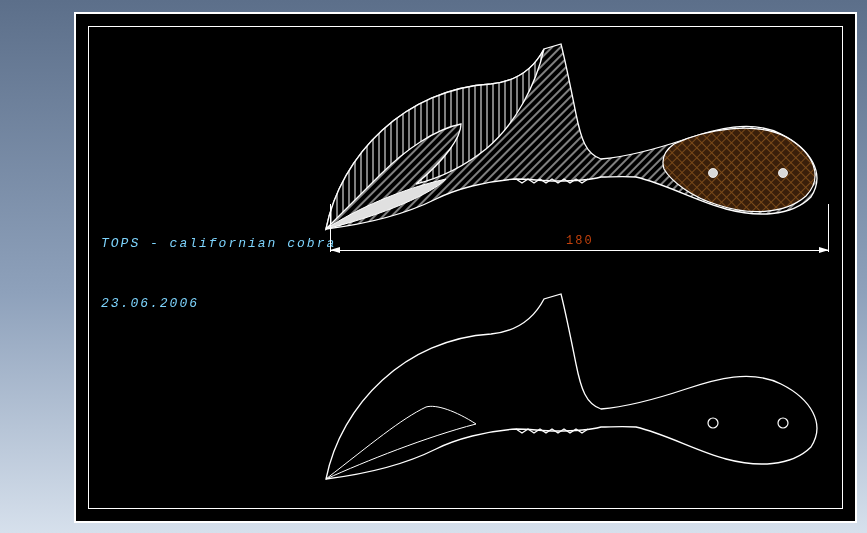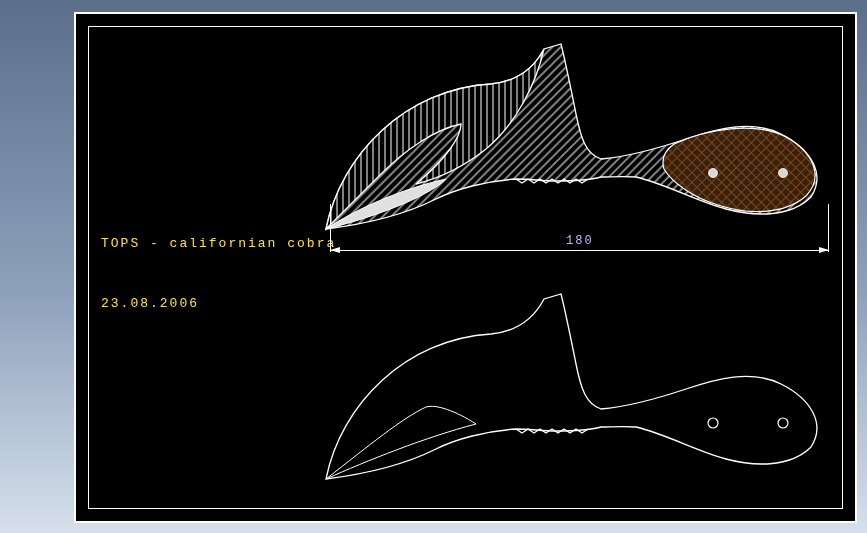--- a/index.html
+++ b/index.html
@@ -31,33 +31,34 @@
     left: 12px;
     top: 12px;
     right: 12px;
     bottom: 12px;
     border: 1px solid #ffffff;
   }
   .textblock {
     position: absolute;
     left: 25px;
     top: 180px;
-    color: #fde047;
+    color: #7dd3fc;
     font-size: 13px;
     letter-spacing: 2px;
     line-height: 20px;
     white-space: pre;
+    font-style: italic;
   }
   .dim-line {
     position: absolute;
     background: #ffffff;
   }
   .dim-label {
     position: absolute;
-    color: #c4b5fd;
+    color: #c2410c;
     font-size: 12px;
     letter-spacing: 2px;
   }
   .arrow-left, .arrow-right {
     position: absolute;
     width: 0;
     height: 0;
   }
   .arrow-left {
     border-top: 3px solid transparent;
@@ -73,21 +74,21 @@
 </style>
 </head>
 <body>
 
 <div class="bg">
   <div class="frame">
     <div class="inner-border"></div>
 
     <div class="textblock">
       <div>TOPS - californian cobra</div>
-      <div>23.08.2006</div>
+      <div>23.06.2006</div>
     </div>
 
     <svg width="560" height="230" viewBox="0 0 560 230" style="left:210px; top:15px;">
       <defs>
         <pattern id="hatchV" patternUnits="userSpaceOnUse" width="6" height="6">
           <rect width="6" height="6" fill="#000"></rect>
           <line x1="3" y1="0" x2="3" y2="6" stroke="#ffffff" stroke-width="1"></line>
         </pattern>
         <pattern id="hatchD" patternUnits="userSpaceOnUse" width="6" height="6" patternTransform="rotate(45)">
           <rect width="6" height="6" fill="#000"></rect>

